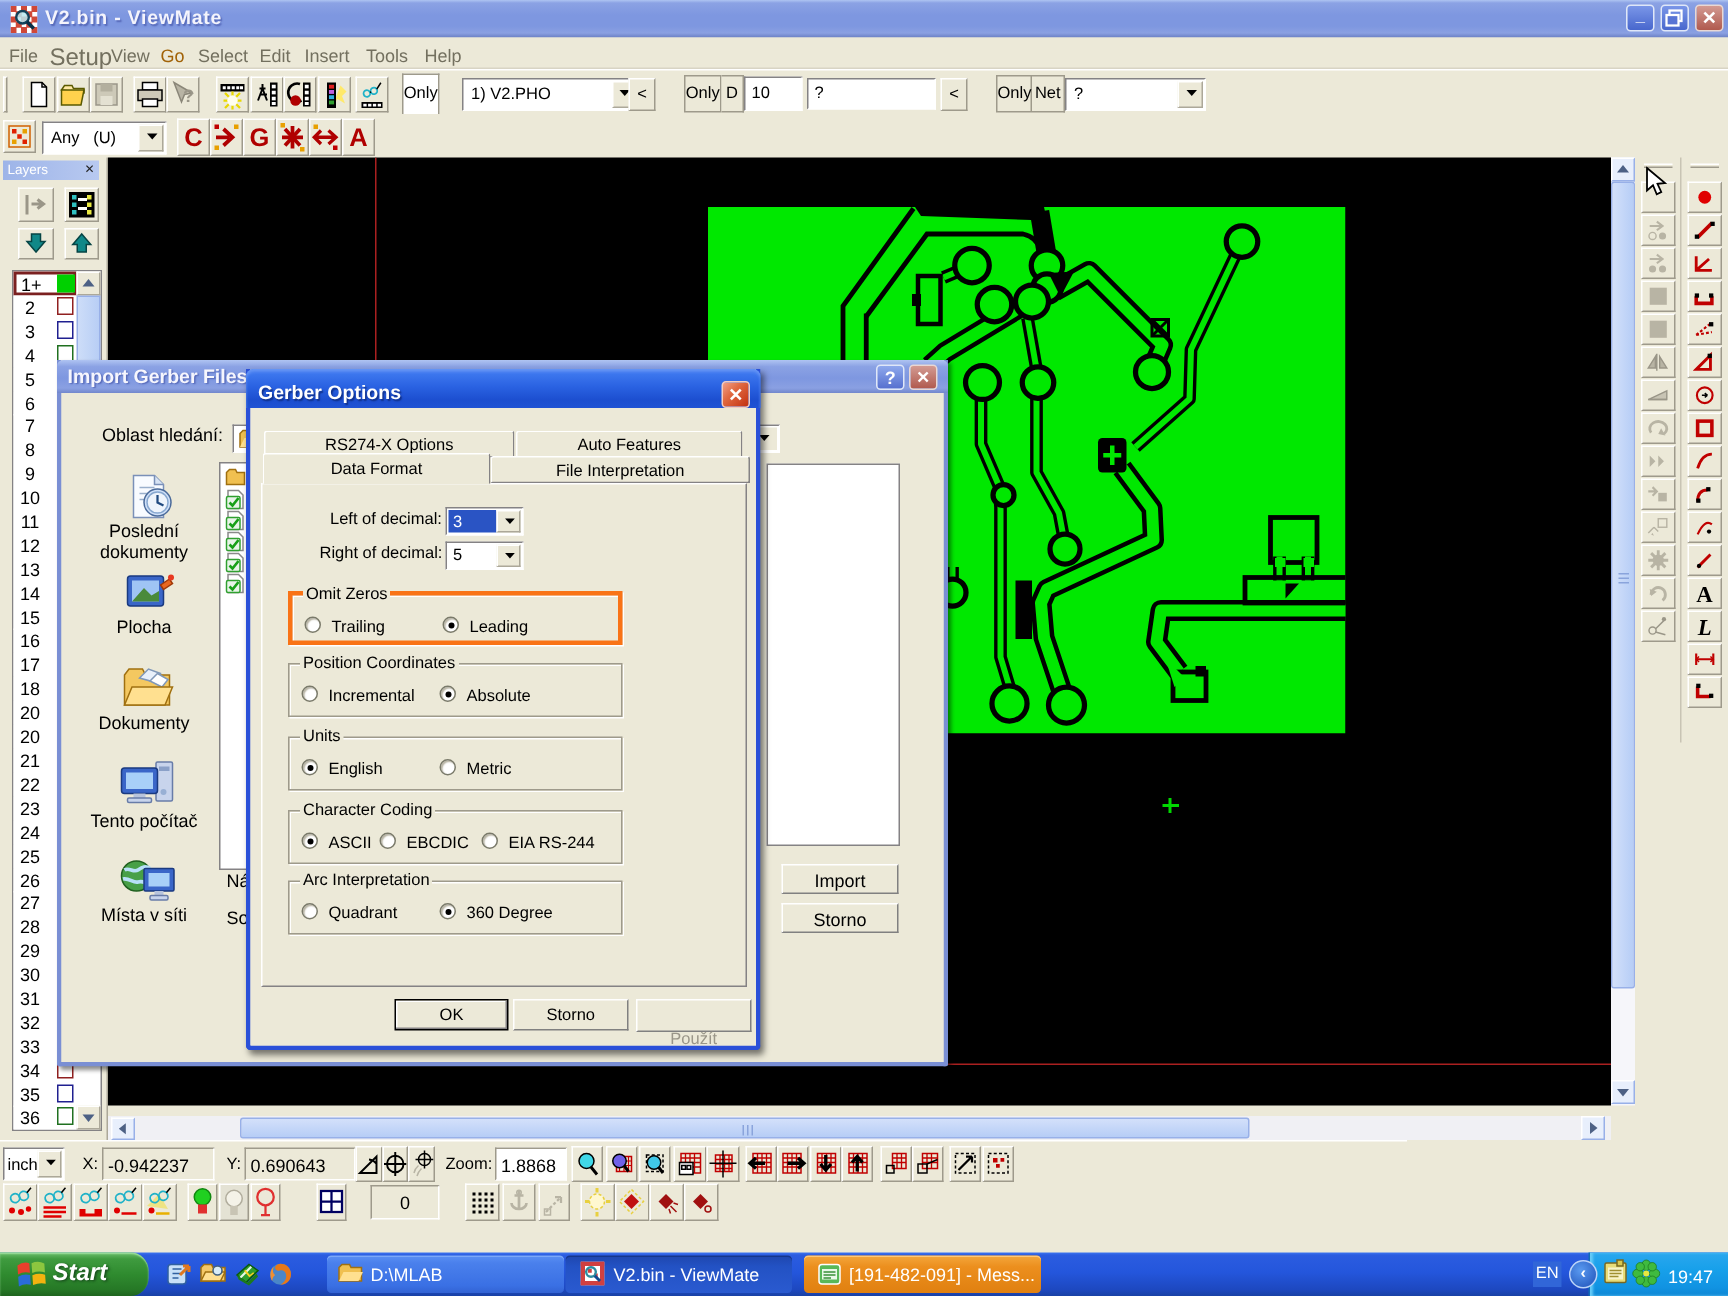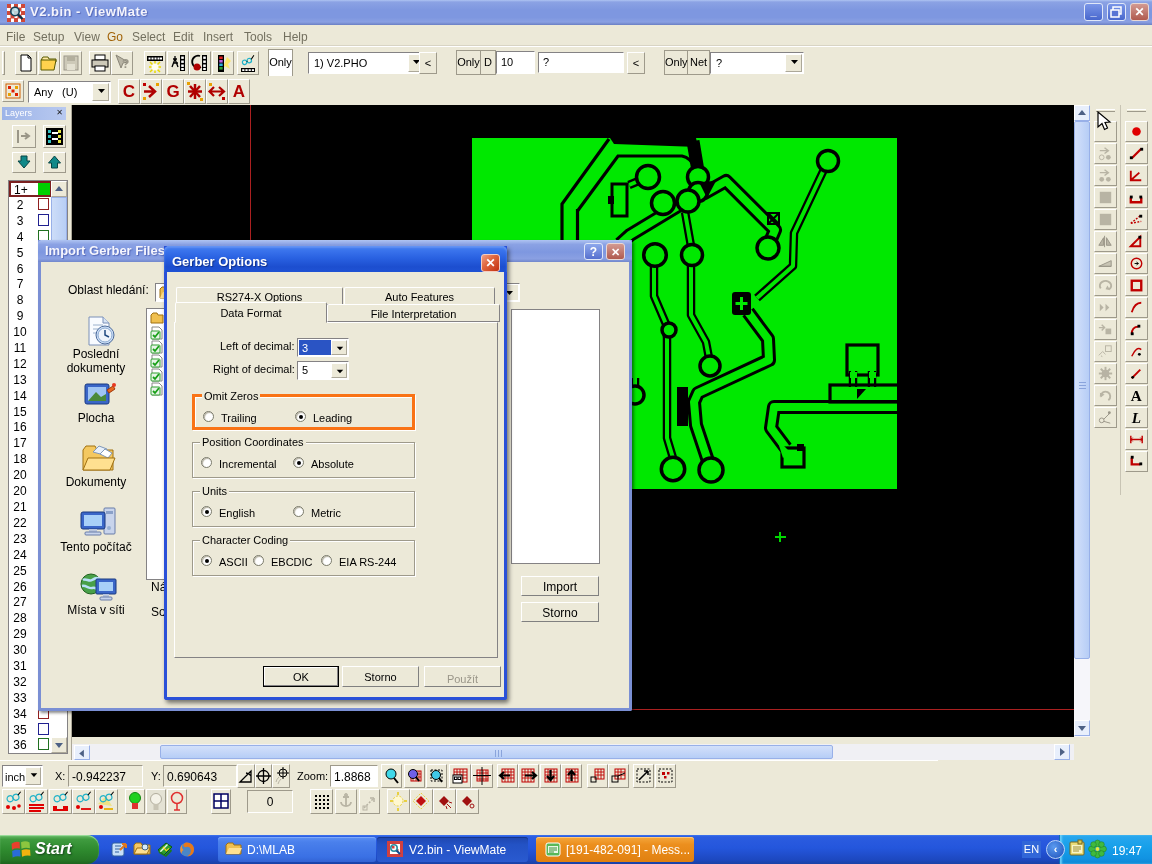--- a/index.html
+++ b/index.html
@@ -42,21 +42,21 @@
   <div class="abs" style="left:1084px;top:3px;width:19px;height:18px;border-radius:3px;background:linear-gradient(180deg,#7a96e8,#4867cd);border:1px solid #dfe7f8;color:#fff;font-weight:bold;font-size:11px;text-align:center;line-height:15px">_</div>
   <div class="abs" style="left:1107px;top:3px;width:19px;height:18px;border-radius:3px;background:linear-gradient(180deg,#7a96e8,#4867cd);border:1px solid #dfe7f8"><svg width="17" height="16" viewBox="0 0 17 16">
         <rect x="5" y="3" width="8" height="7" fill="none" stroke="#fff" stroke-width="1.5"></rect>
         <rect x="3" y="6" width="8" height="7" fill="#5874d4" stroke="#fff" stroke-width="1.5"></rect>
       </svg></div>
   <div class="abs" style="left:1130px;top:3px;width:19px;height:18px;border-radius:3px;background:linear-gradient(180deg,#d39a92,#b05a4e);border:1px solid #e8d8d4;color:#fff;font-weight:bold;font-size:12px;text-align:center;line-height:17px">✕</div>
 </div>
 
 <div class="abs" id="menubar" style="left:0;top:25px;width:1152px;height:21px;background:#ece9d8;border-bottom:1px solid #d8d4c4">
   <div class="abs" style="left:6px;top:5px;font-size:12px;color:#73705f">File</div>
-  <div class="abs" style="left:33px;top:5px;font-size:12px;color:#73705f">Setup</div>
+  <div class="abs" style="left:33px;top:5px;font-size:16px;color:#73705f">Setup</div>
   <div class="abs" style="left:74px;top:5px;font-size:12px;color:#73705f">View</div>
   <div class="abs" style="left:107px;top:5px;font-size:12px;color:#a16207">Go</div>
   <div class="abs" style="left:132px;top:5px;font-size:12px;color:#73705f">Select</div>
   <div class="abs" style="left:173px;top:5px;font-size:12px;color:#73705f">Edit</div>
   <div class="abs" style="left:203px;top:5px;font-size:12px;color:#73705f">Insert</div>
   <div class="abs" style="left:244px;top:5px;font-size:12px;color:#73705f">Tools</div>
   <div class="abs" style="left:283px;top:5px;font-size:12px;color:#73705f">Help</div>
 </div>
 
 <div class="abs" id="toolbar1" style="left:0;top:46px;width:1152px;height:32px;background:#ece9d8;border-top:1px solid #fff">
@@ -1055,19 +1055,28 @@
       <span style="position:absolute;left:7px;top:-7px;background:#ece9d8;font-size:11px;padding:0 2px">Character Coding</span>
       <span class="abs" style="left:8px;top:14px;width:11px;height:11px;border-radius:50%;background:#fff;border:1px solid #7a7a6a;box-shadow:inset 1px 1px 1px #b8b4a4">
         <span style="position:absolute;left:2.5px;top:2.5px;width:4px;height:4px;border-radius:50%;background:#000"></span>
       </span>
       <span class="abs t11" style="left:26px;top:16px">ASCII</span>
       <span class="abs" style="left:60px;top:14px;width:11px;height:11px;border-radius:50%;background:#fff;border:1px solid #7a7a6a;box-shadow:inset 1px 1px 1px #b8b4a4"></span>
       <span class="abs t11" style="left:78px;top:16px">EBCDIC</span>
       <span class="abs" style="left:128px;top:14px;width:11px;height:11px;border-radius:50%;background:#fff;border:1px solid #7a7a6a;box-shadow:inset 1px 1px 1px #b8b4a4"></span>
       <span class="abs t11" style="left:146px;top:16px">EIA RS-244</span>
     </div>
+    <div class="abs" style="left:25px;top:341px;width:223px;height:36px;border:1px solid #9e9a8b;box-shadow:inset 1px 1px 0 #fff, 1px 1px 0 #fff">
+      <span style="position:absolute;left:7px;top:-7px;background:#ece9d8;font-size:11px;padding:0 2px">Arc Interpretation</span>
+      <span class="abs" style="left:8px;top:14px;width:11px;height:11px;border-radius:50%;background:#fff;border:1px solid #7a7a6a;box-shadow:inset 1px 1px 1px #b8b4a4"></span>
+      <span class="abs t11" style="left:26px;top:16px">Quadrant</span>
+      <span class="abs" style="left:100px;top:14px;width:11px;height:11px;border-radius:50%;background:#fff;border:1px solid #7a7a6a;box-shadow:inset 1px 1px 1px #b8b4a4">
+        <span style="position:absolute;left:2.5px;top:2.5px;width:4px;height:4px;border-radius:50%;background:#000"></span>
+      </span>
+      <span class="abs t11" style="left:118px;top:16px">360 Degree</span>
+    </div>
   <div class="abs" style="left:96px;top:420px;width:76px;height:21px;border:1px solid #000;background:#ece9d8;font-size:11px;text-align:center;padding-top:4px;box-shadow:inset -1px -1px 0 #848284, inset 1px 1px 0 #fff">OK</div>
   <div class="abs raised2" style="left:175px;top:420px;width:77px;height:21px;font-size:11px;text-align:center;padding-top:4px">Storno</div>
-  <div class="abs raised2" style="left:257px;top:420px;width:77px;height:21px;font-size:11px;text-align:center;padding-top:6px;color:#9a9689">Použít</div>
+  <div class="abs raised2" style="left:257px;top:420px;width:77px;height:21px;font-size:11px;text-align:center;padding-top:20px;color:#9a9689">Použít</div>
 </div>
 <svg class="abs" style="left:1097px;top:111px;z-index:99" width="16" height="21" viewBox="0 0 16 21">
   <path d="M1 1 L1 16 L5 12.5 L7.5 18.5 L10.5 17 L8 11.5 L13 11 Z" fill="#fff" stroke="#000" stroke-width="1.2"></path>
 </svg>
 
 </body></html>

